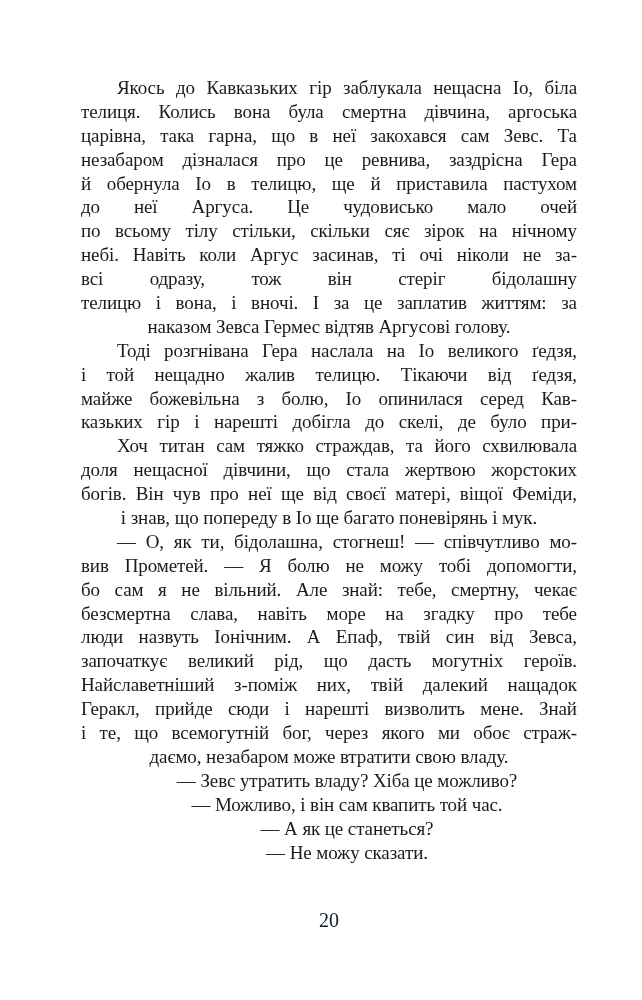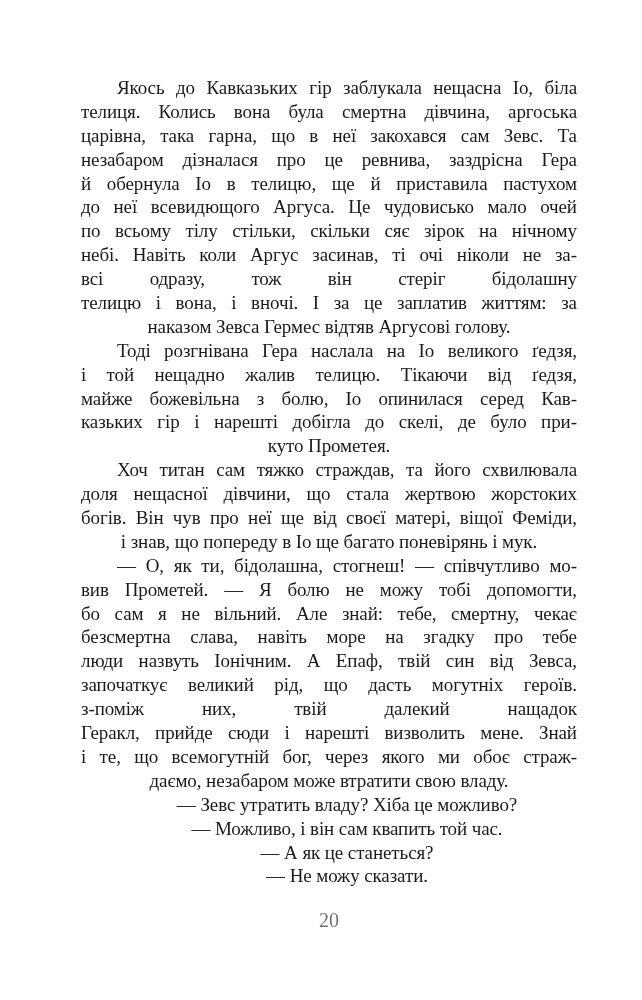--- a/index.html
+++ b/index.html
@@ -54,21 +54,21 @@
   .page-footer {
     position: absolute;
     left: 81px;
     top: 909px;
     width: 496px;
     text-align: center;
   }
   .page-number {
     font-size: 20px;
     font-weight: 400;
-    color: #737373;
+    color: #0f172a;
   }
 </style>
 </head>
 <body>
 
 <div class="page">
 
   <main class="text-block">
       <div class="paragraph">
         <div class="line justify indent">
@@ -118,21 +118,20 @@
           <span>в</span>
           <span>телицю,</span>
           <span>ще</span>
           <span>й</span>
           <span>приставила</span>
           <span>пастухом</span>
         </div>
         <div class="line justify">
           <span>до</span>
           <span>неї</span>
-          <span>всевидющого</span>
           <span>Аргуса.</span>
           <span>Це</span>
           <span>чудовисько</span>
           <span>мало</span>
           <span>очей</span>
         </div>
         <div class="line justify">
           <span>по</span>
           <span>всьому</span>
           <span>тілу</span>
@@ -214,21 +213,20 @@
           <span>гір</span>
           <span>і</span>
           <span>нарешті</span>
           <span>добігла</span>
           <span>до</span>
           <span>скелі,</span>
           <span>де</span>
           <span>було</span>
           <span>при-</span>
         </div>
-        <div class="line last">куто Прометея.</div>
       </div>
       <div class="paragraph">
         <div class="line justify indent">
           <span>Хоч</span>
           <span>титан</span>
           <span>сам</span>
           <span>тяжко</span>
           <span>страждав,</span>
           <span>та</span>
           <span>його</span>
@@ -317,20 +315,21 @@
         <div class="line justify">
           <span>започаткує</span>
           <span>великий</span>
           <span>рід,</span>
           <span>що</span>
           <span>дасть</span>
           <span>могутніх</span>
           <span>героїв.</span>
         </div>
         <div class="line justify">
+          <span>Найславетніший</span>
           <span>з-поміж</span>
           <span>них,</span>
           <span>твій</span>
           <span>далекий</span>
           <span>нащадок</span>
         </div>
         <div class="line justify">
           <span>Геракл,</span>
           <span>прийде</span>
           <span>сюди</span>

